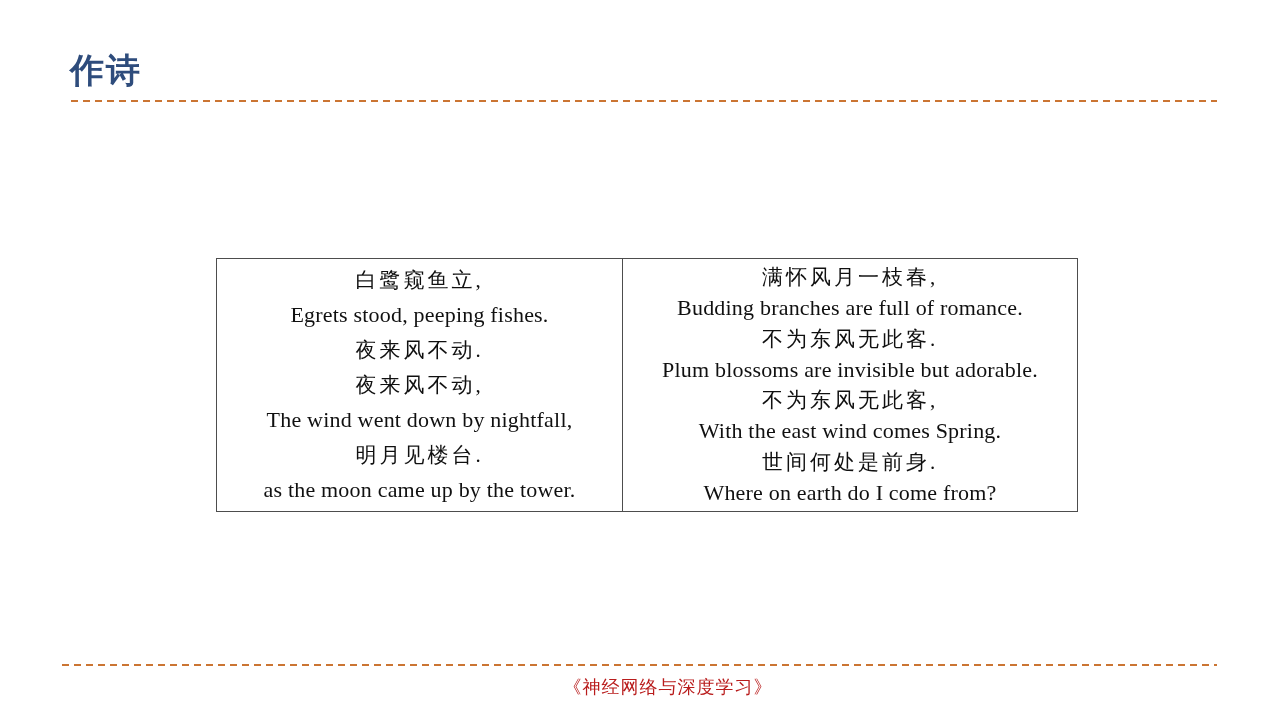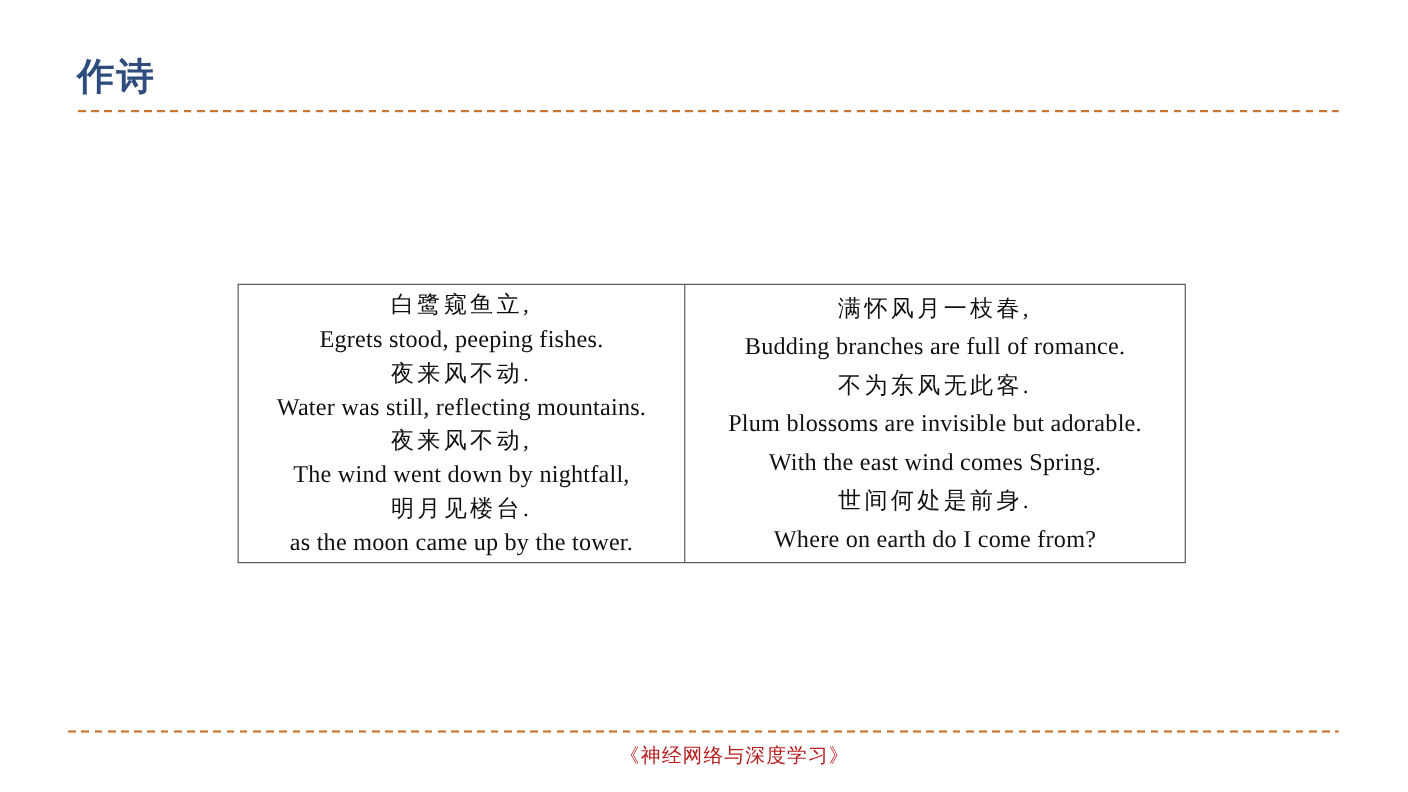--- a/index.html
+++ b/index.html
@@ -117,31 +117,31 @@
 
   <h1 class="title">作诗</h1>
 
   <div class="dash top-dash"></div>
 
   <div class="poem-table">
     <div class="poem-col left">
       <div class="poem-line zh">白鹭窥鱼立,</div>
       <div class="poem-line en">Egrets stood, peeping fishes.</div>
       <div class="poem-line zh">夜来风不动.</div>
-      <div class="poem-line en">Water was still, reflecting mountains.</div>
       <div class="poem-line zh">夜来风不动,</div>
       <div class="poem-line en">The wind went down by nightfall,</div>
       <div class="poem-line zh">明月见楼台.</div>
       <div class="poem-line en">as the moon came up by the tower.</div>
     </div>
     <div class="poem-col right">
       <div class="poem-line zh">满怀风月一枝春,</div>
       <div class="poem-line en">Budding branches are full of romance.</div>
       <div class="poem-line zh">不为东风无此客.</div>
       <div class="poem-line en">Plum blossoms are invisible but adorable.</div>
+      <div class="poem-line zh">不为东风无此客,</div>
       <div class="poem-line en">With the east wind comes Spring.</div>
       <div class="poem-line zh">世间何处是前身.</div>
       <div class="poem-line en">Where on earth do I come from?</div>
     </div>
   </div>
 
   <div class="dash bottom-dash"></div>
 
   <div class="footer-title">《神经网络与深度学习》</div>
 

